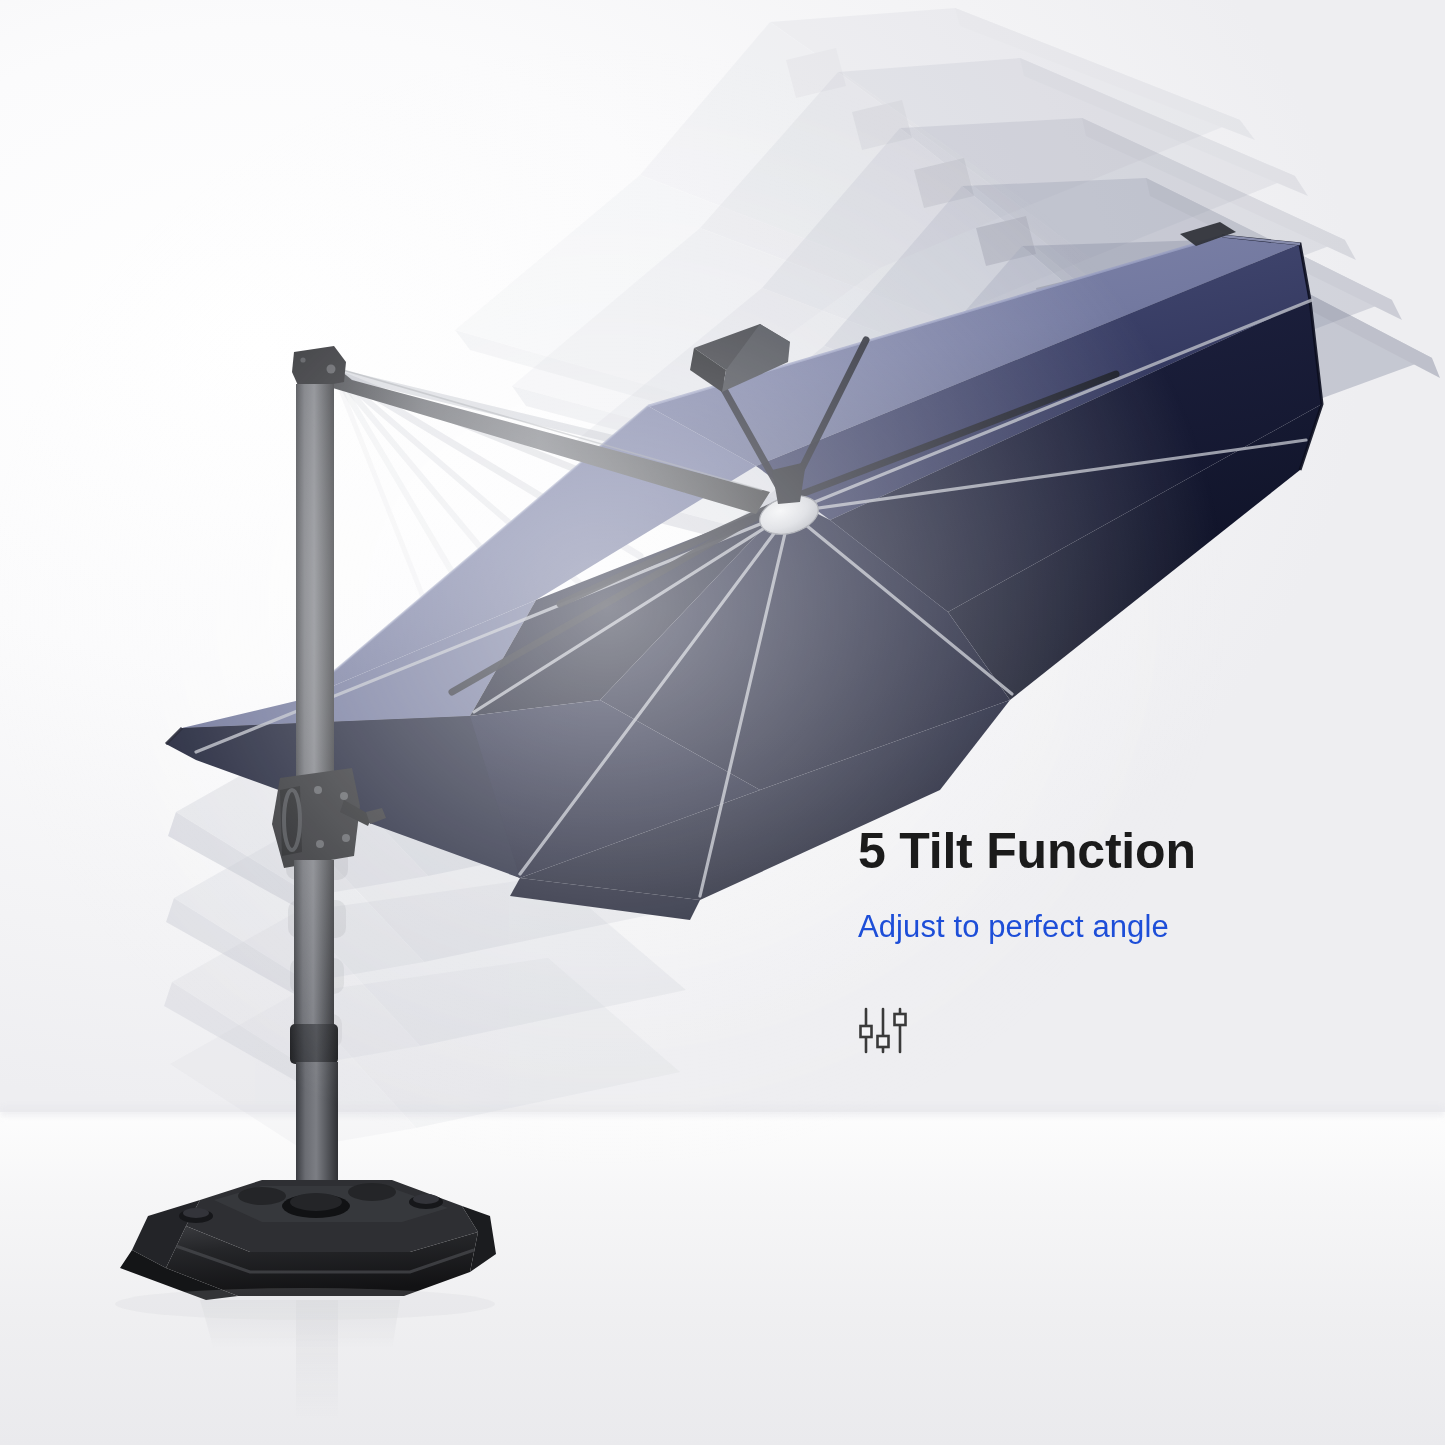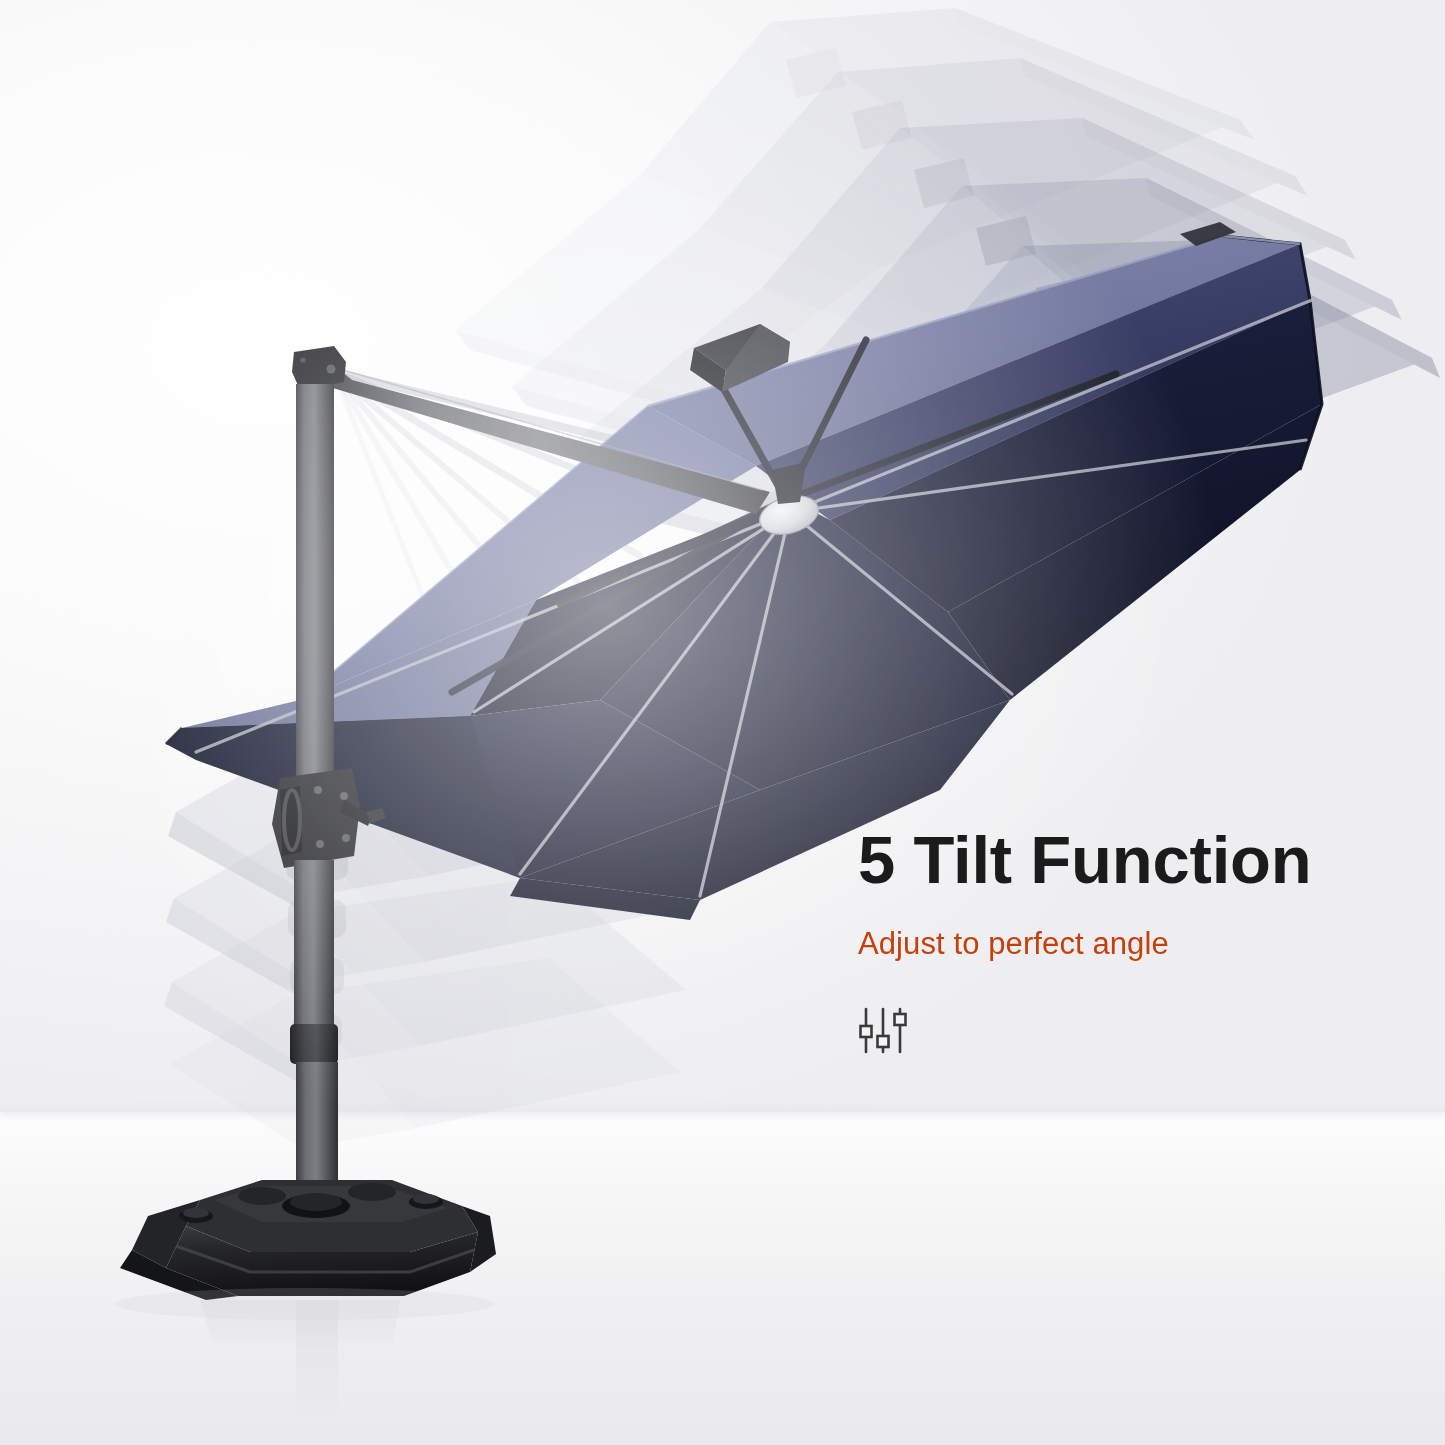--- a/index.html
+++ b/index.html
@@ -30,25 +30,25 @@
     background:radial-gradient(ellipse 1000px 900px at 42% 42%, rgba(255,255,255,.55) 0%, rgba(255,255,255,0) 62%);
     pointer-events:none;
   }
 
   
   .art{position:absolute;left:0;top:0;width:1445px;height:1445px;}
 
   
   .textblock{position:absolute;left:858px;top:826px;width:470px;}
   .headline{
-    font-size:67px;font-weight:bold;color:#1b1b1b;
+    font-size:50px;font-weight:bold;color:#1b1b1b;
     letter-spacing:-0.2px;line-height:1.02;margin:0;white-space:nowrap;
   }
   .subline{
-    font-size:31px;font-weight:normal;color:#c2410c;
+    font-size:31px;font-weight:normal;color:#1d4ed8;
     margin:0;padding-top:32px;letter-spacing:0.1px;white-space:nowrap;
   }
   .slider-icon{position:absolute;left:857px;top:1006px;width:52px;height:50px;}
 </style>
 </head>
 <body>
 
 <div id="stage">
 
   <div class="bg-wall"></div>

